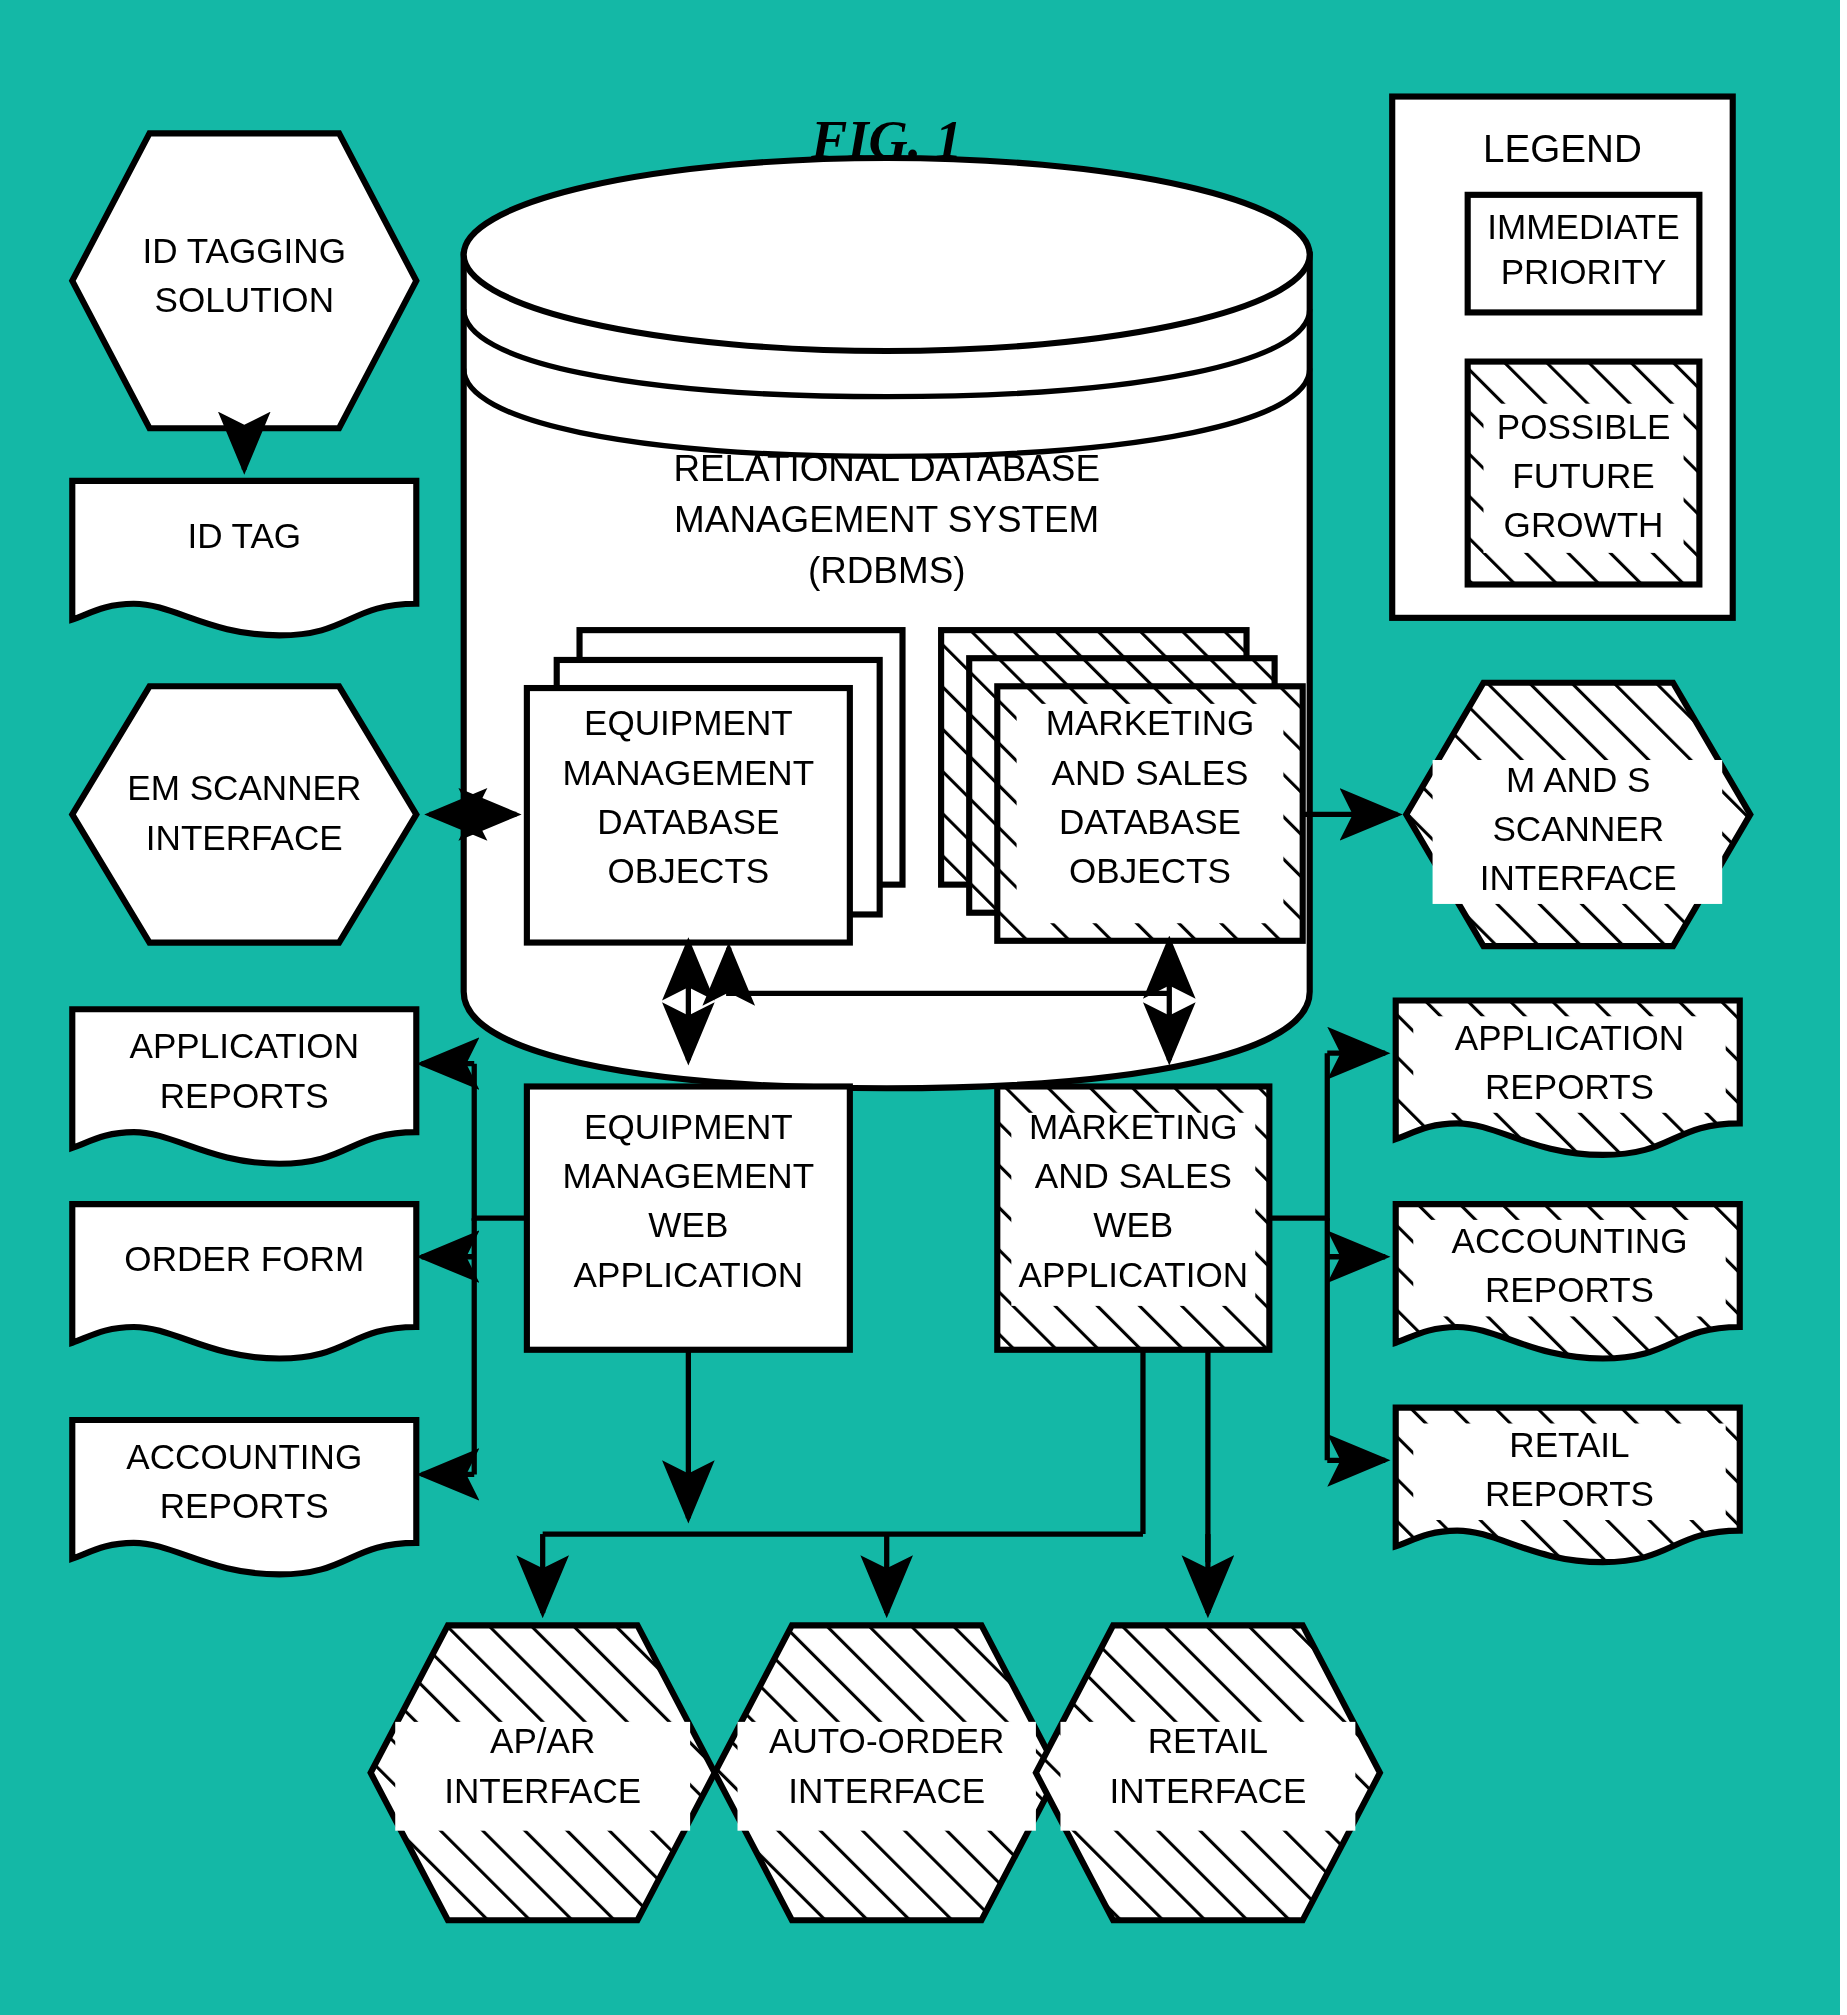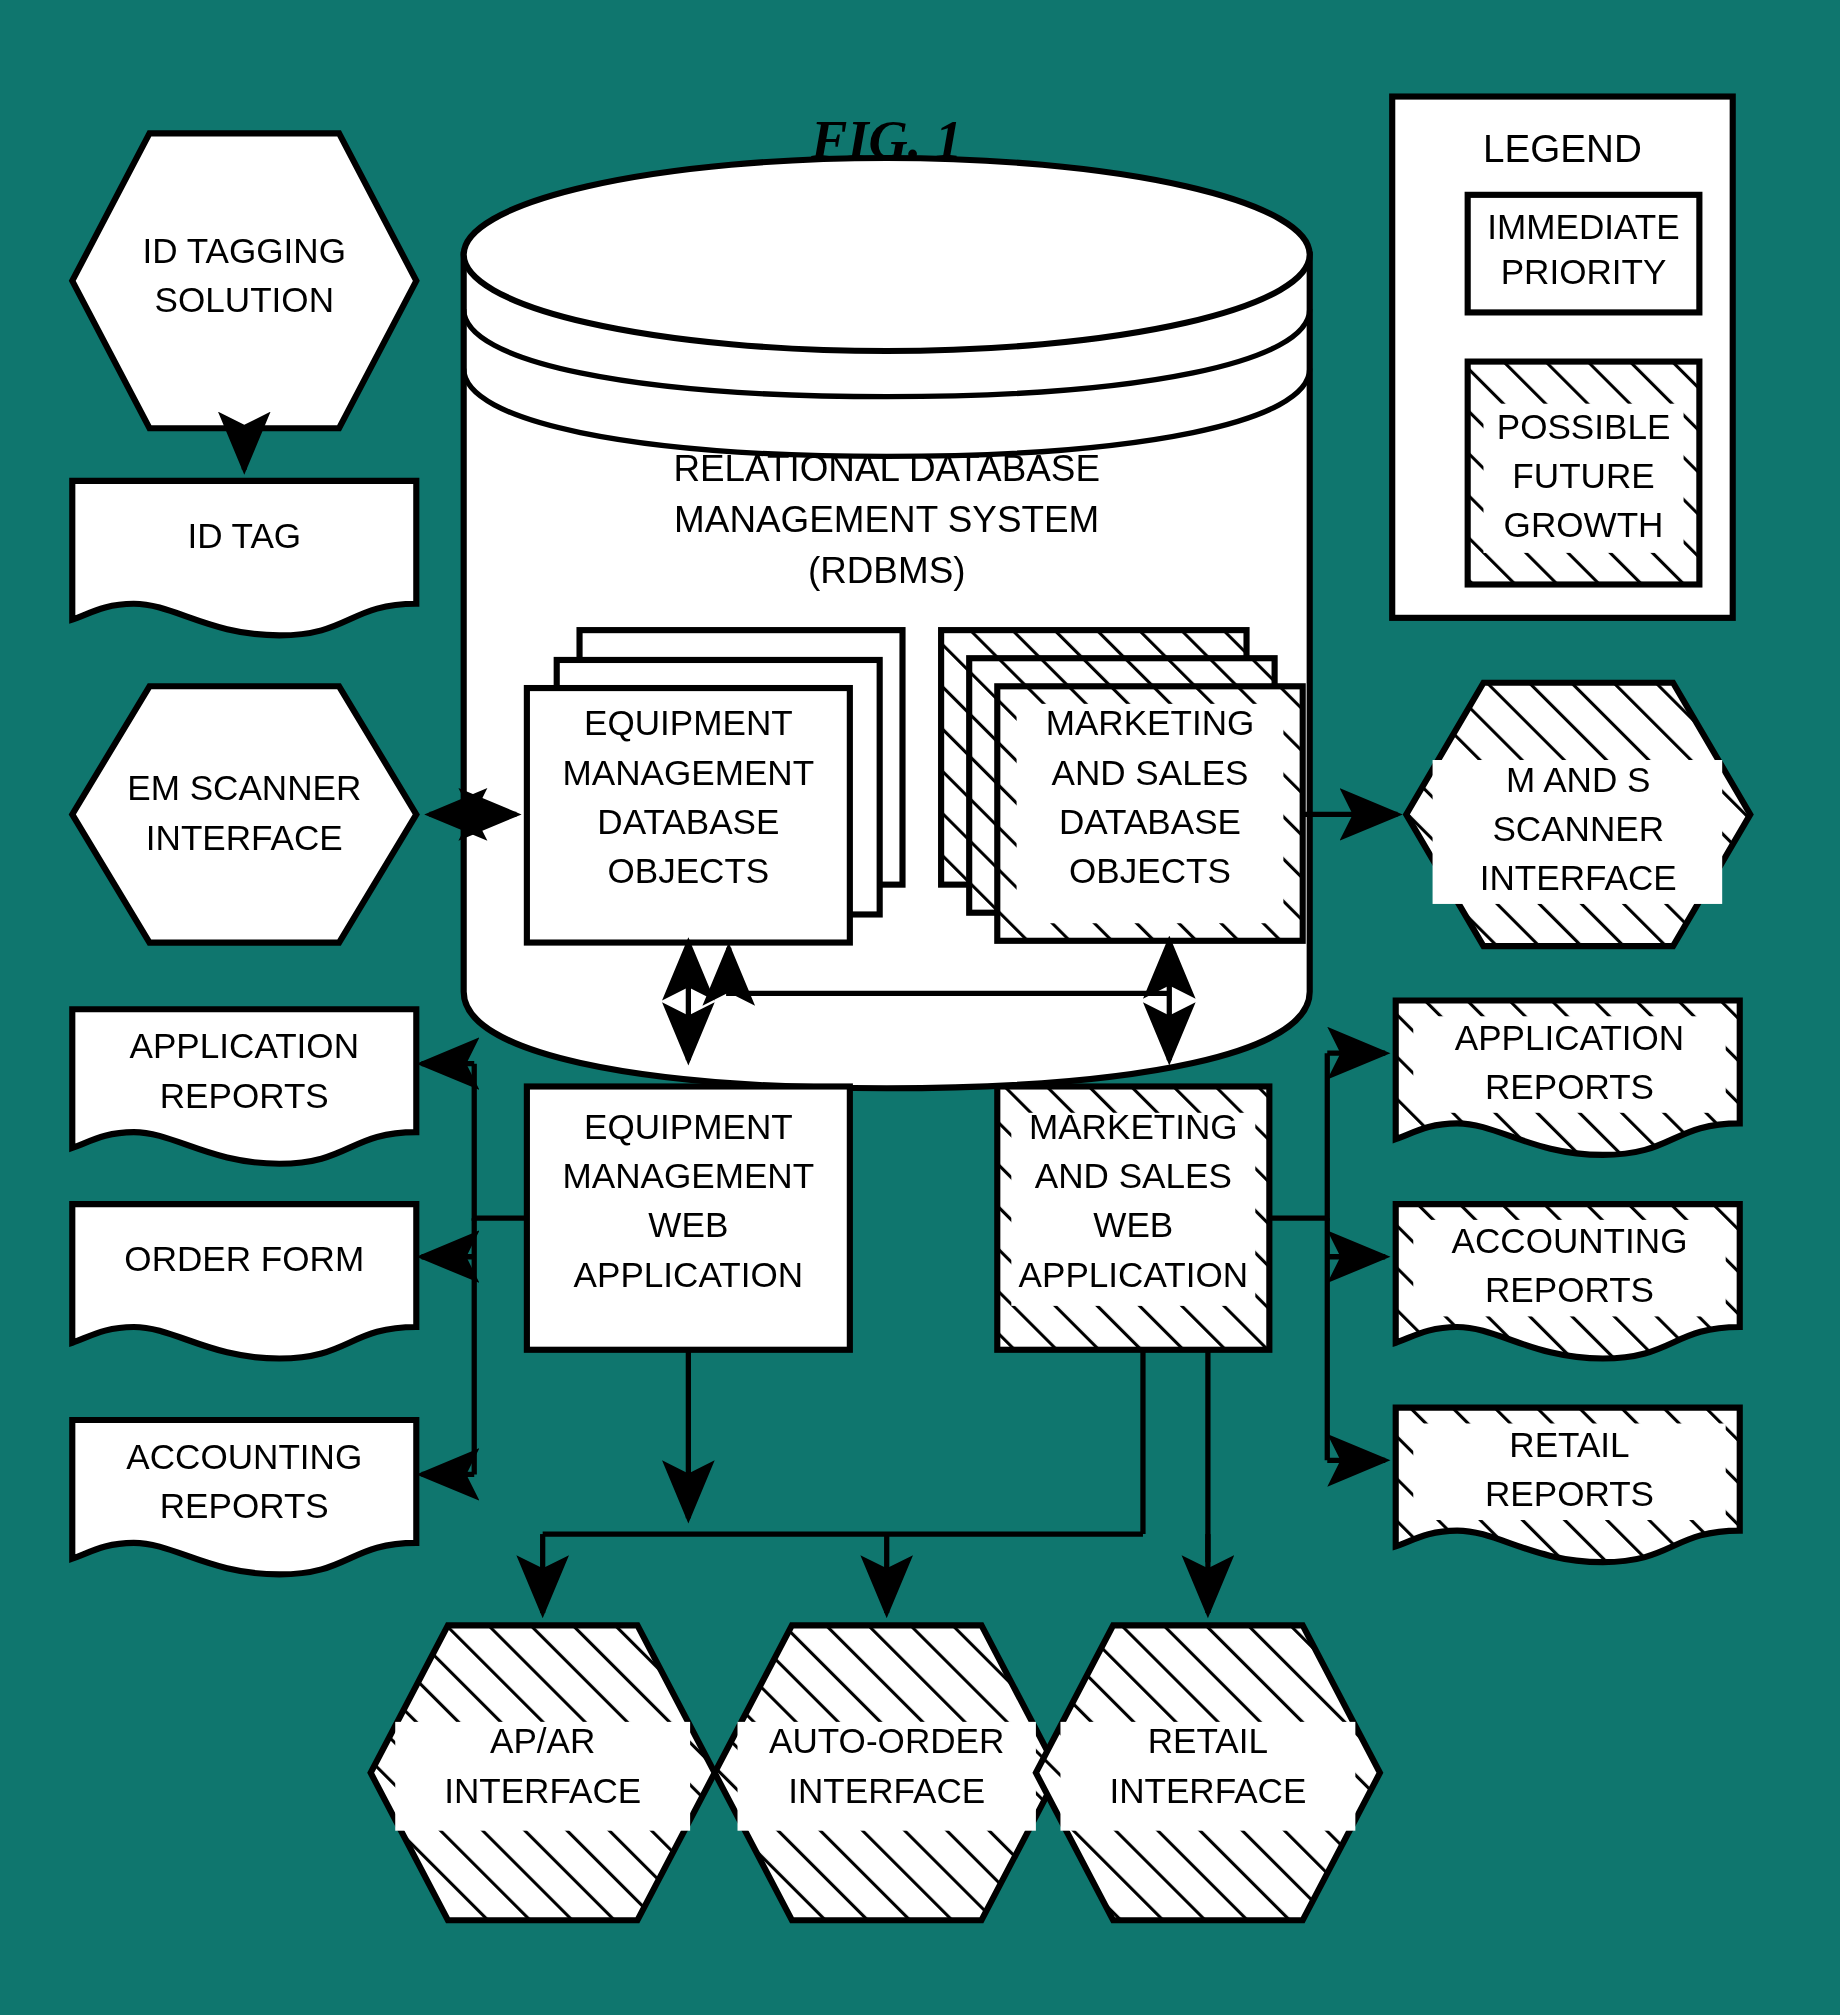--- a/index.html
+++ b/index.html
@@ -4,21 +4,21 @@
 <style>
   html, body {
     margin: 0;
     padding: 0;
     background: #ffffff;
   }
   #page {
     position: relative;
     width: 1840px;
     height: 2015px;
-    background: #0f766e;
+    background: #14b8a6;
     font-family: "Liberation Sans", sans-serif;
   }
   svg#fig {
     display: block;
     width: 1848px;
     height: 2015px;
   }
   .shape-fill-white {
     fill: #ffffff;
     stroke: #000000;

